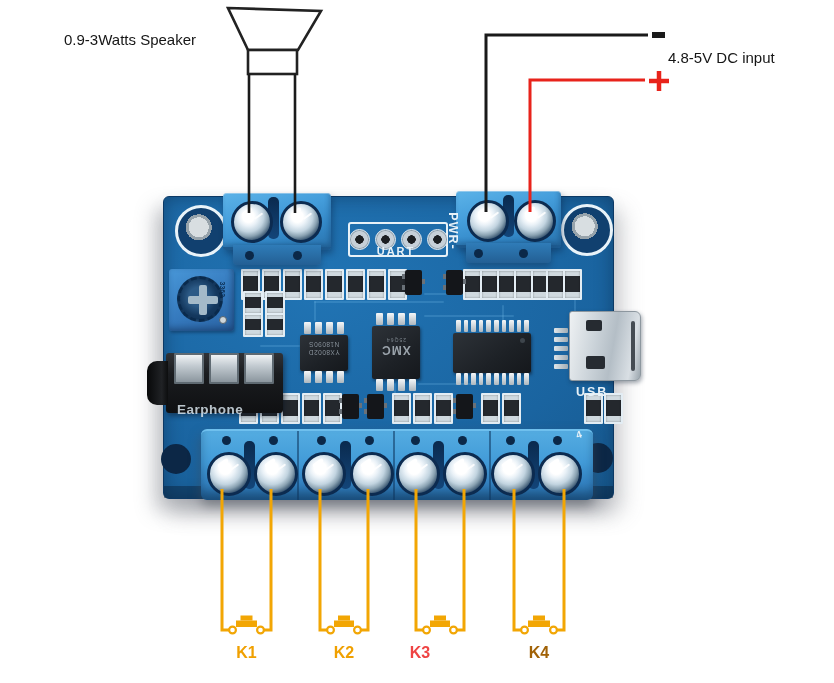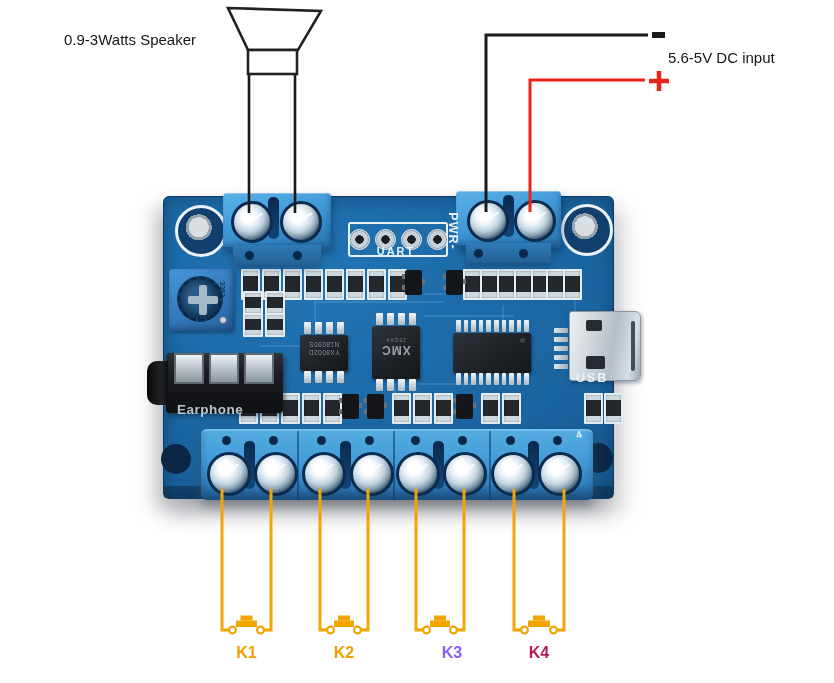--- a/index.html
+++ b/index.html
@@ -36,21 +36,21 @@
          border-radius:2px;transform:rotate(-35deg);box-shadow:7px 10px 0 -1px rgba(255,255,255,.85);}
   .screw.big{width:38px;height:38px;}
   .holeS{position:absolute;width:9px;height:9px;border-radius:50%;background:#0b2848;}
   .uart-rect{position:absolute;left:184px;top:25px;width:96px;height:31px;border:2.5px solid #e8f2f8;
          border-radius:3px;z-index:3;}
   .upad{position:absolute;width:19px;height:19px;border-radius:50%;z-index:4;
          background:radial-gradient(circle,#1c1f22 0 4px,#c6d0d8 4.5px 8px,#8fa0ac 9px);border:1px solid #e6eef4;}
   .silk{position:absolute;color:#e8f2f8;font-weight:bold;z-index:6;white-space:nowrap;}
   .uart-label{left:206px;top:48px;width:52px;font-size:11px;letter-spacing:2px;text-align:center;}
   .pwr-label{left:266px;top:27px;width:46px;font-size:12.5px;letter-spacing:1px;transform:rotate(90deg);text-align:center;}
-  .usb-label{left:412px;top:174px;width:54px;font-size:12.5px;letter-spacing:2px;}
+  .usb-label{left:412px;top:188px;width:54px;font-size:12.5px;letter-spacing:2px;}
   .earphone-label{left:13px;top:205px;font-size:13.5px;font-weight:600;letter-spacing:.5px;color:rgba(222,234,243,.82);}
   .tindex{left:412px;top:232px;font-size:10px;transform:rotate(-18deg);}
   .pot{position:absolute;left:5px;top:72px;width:65px;height:62px;border-radius:3px;z-index:4;
          background:linear-gradient(150deg,#4897d8 0%,#3579bd 55%,#2a62a2 100%);
          box-shadow:inset -2px -3px 6px rgba(10,35,70,.45), 1px 2px 3px rgba(10,30,60,.4);}
   .pot-dial{position:absolute;left:8px;top:7px;width:46px;height:46px;border-radius:50%;border:3px dashed #0a2a4c;box-sizing:border-box;
          background:radial-gradient(circle at 45% 45%, #2c5a86 0 30%, #14385e 60%, #0d2c4e 100%);}
   .pot-ch{position:absolute;left:19px;top:27px;width:30px;height:8px;background:#a4bac9;border-radius:2px;}
   .pot-cv{position:absolute;left:30px;top:16px;width:8px;height:30px;background:#a4bac9;border-radius:2px;}
   .pot-dot{position:absolute;left:50px;top:47px;width:6px;height:6px;border-radius:50%;background:#cfd6da;border:1px solid #55616b;}
@@ -100,21 +100,21 @@
          box-shadow:0 6px 12px rgba(70,75,85,.5), inset 0 -7px 9px rgba(10,40,75,.35);}
   .seam{position:absolute;top:0;width:2px;height:100%;background:rgba(14,55,95,.55);}
   .wires{position:absolute;left:0;top:0;z-index:10;pointer-events:none;}
   .kl{position:absolute;width:40px;text-align:center;font-size:16px;font-weight:bold;z-index:11;}
 </style>
 </head>
 <body>
 
 <div class="stage">
   <div class="ann sp">0.9-3Watts Speaker</div>
-  <div class="ann dc">5.6-5V DC input</div>
+  <div class="ann dc">4.8-5V DC input</div>
 
   <div class="board">
     <div class="uart-rect"></div>
     <div class="silk uart-label">UART</div>
     <div class="silk pwr-label">PWR-</div>
 
     <div class="pot">
       <div class="pot-dial"></div>
       <div class="pot-ch"></div>
       <div class="pot-cv"></div>
@@ -330,15 +330,15 @@
       <rect x="434" y="615.5" width="12" height="5" fill="#f2a604"></rect>
       <path d="M514 489 L514 630 L521 630" fill="none" stroke="#f2a604" stroke-width="3"></path>
       <path d="M564 489 L564 630 L557 630" fill="none" stroke="#f2a604" stroke-width="3"></path>
       <circle cx="524.5" cy="630" r="3.4" fill="#ffffff" stroke="#f2a604" stroke-width="2.2"></circle>
       <circle cx="553.5" cy="630" r="3.4" fill="#ffffff" stroke="#f2a604" stroke-width="2.2"></circle>
       <rect x="528" y="620.5" width="22" height="6.5" fill="#f2a604"></rect>
       <rect x="533" y="615.5" width="12" height="5" fill="#f2a604"></rect>
     </svg>
 <div class="kl" style="left: 226.5px; top: 644px; color: rgb(240, 160, 0);">K1</div>
     <div class="kl" style="left: 324px; top: 644px; color: rgb(240, 160, 0);">K2</div>
-    <div class="kl" style="left: 432px; top: 644px; color: #8b5cf6;">K3</div>
-    <div class="kl" style="left: 519px; top: 644px; color: #be185d; text-align: center;">K4</div>
+    <div class="kl" style="left: 400px; top: 644px; color: #ef4444;">K3</div>
+    <div class="kl" style="left: 519px; top: 644px; color: #a16207; text-align: center;">K4</div>
   </div>
 
 </body></html>

